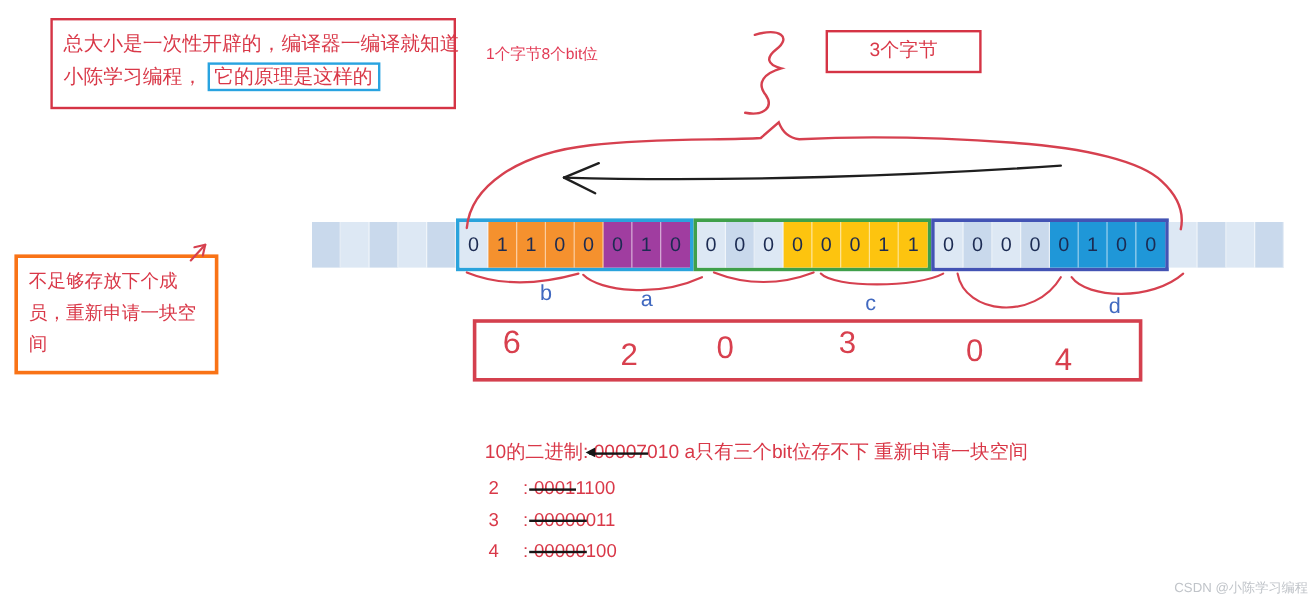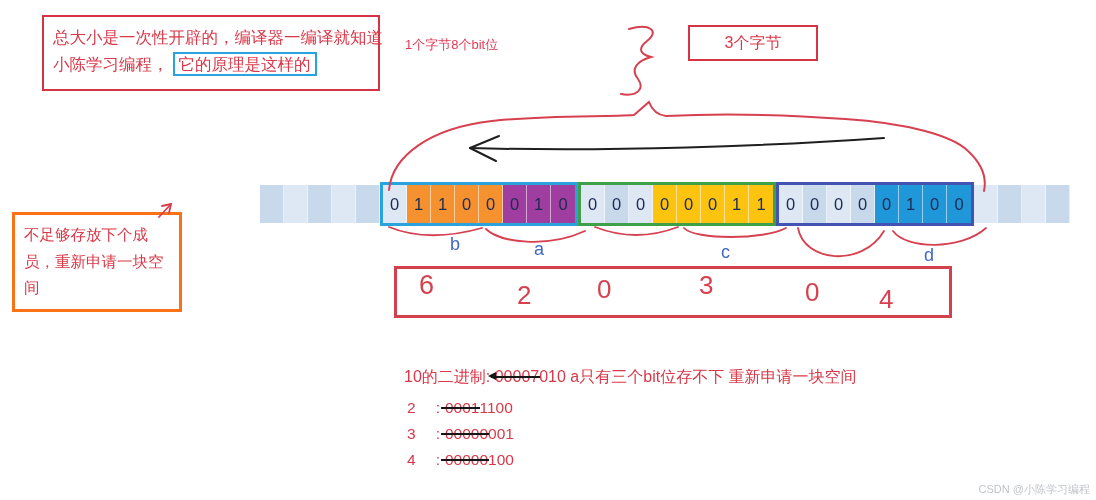--- a/index.html
+++ b/index.html
@@ -152,21 +152,21 @@
     <span class="hex-digit" style="left: 408px; top: 8px; font-size: 26px;">0</span>
     <span class="hex-digit" style="left: 482px; top: 15px; font-size: 26px;">4</span>
   </div>
 
 <div class="abs headline">
   <span>10的二进制: </span><span class="strike arrow">00007</span><span>010</span><span> a只有三个bit位存不下 重新申请一块空间</span>
 </div>
 
 <div class="abs bin-rows" id="bin-rows">
     <div class="bin-row"><span class="bin-label">2</span><span class="bin-colon">:</span><span class="strike">0001</span><span>1100</span></div>
-    <div class="bin-row"><span class="bin-label">3</span><span class="bin-colon">:</span><span class="strike">00000</span><span>001</span></div>
+    <div class="bin-row"><span class="bin-label">3</span><span class="bin-colon">:</span><span class="strike">00000</span><span>011</span></div>
     <div class="bin-row"><span class="bin-label">4</span><span class="bin-colon">:</span><span class="strike">00000</span><span>100</span></div>
   </div>
 
 <svg class="abs overlay" width="1096" height="500" viewBox="0 0 1096 500">
 
   <path d="M389 190 C392 156 430 128 492 121 C545 115 602 117 634 115 L649 102 C652 110 657 115 666 116 C725 113 790 115 845 119 C905 123 952 135 968 151 C981 163 987 177 984 191" fill="none" stroke="#d6404f" stroke-width="2" stroke-linecap="round"></path>
 
   <g fill="none" stroke="#1f1f1f" stroke-width="2" stroke-linecap="round">
     <path d="M884 138 C770 146 610 152 470 148"></path>
     <path d="M470 148 L499 136"></path>

